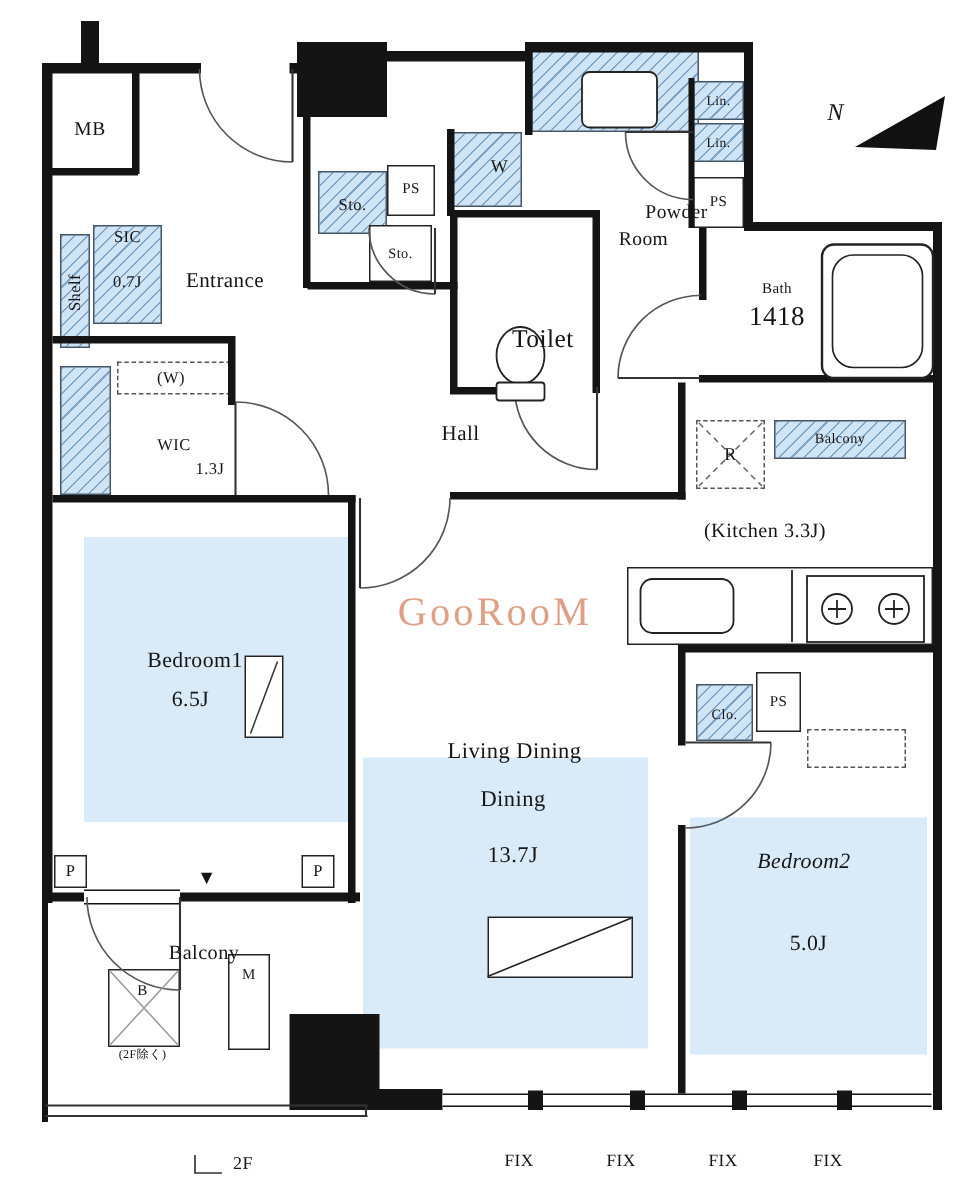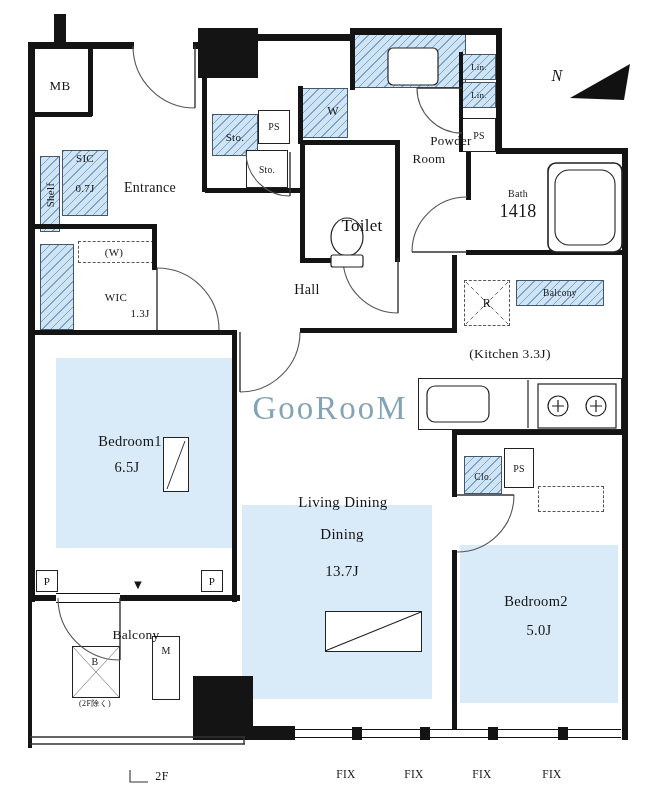--- a/index.html
+++ b/index.html
@@ -16,21 +16,21 @@
     border:1px solid #44566a;
   }
   .box   { position:absolute; z-index:11; box-sizing:border-box; background:#fff; border:1.4px solid #222; }
   .dashedbox { position:absolute; z-index:11; box-sizing:border-box; background:transparent; border:1.2px dashed #555; }
   .window{ position:absolute; z-index:16; box-sizing:border-box; background:#fff;
            border-top:1.6px solid #111; border-bottom:1.6px solid #111; }
   .label { position:absolute; z-index:30; transform:translate(-50%,-50%);
            color:#151515; white-space:nowrap; font-size:13px; letter-spacing:.3px; }
   .vert  { transform:translate(-50%,-50%) rotate(-90deg); }
   .watermark { position:absolute; z-index:40; transform:translate(-50%,-50%);
-           font-size:33px; color:#0c4a6e; opacity:.5; letter-spacing:2px; pointer-events:none; }
+           font-size:27px; color:#c2410c; opacity:.5; letter-spacing:2px; pointer-events:none; }
   .overlay { position:absolute; left:0; top:0; z-index:20; pointer-events:none; }
   .north-n { font-style:italic; font-size:16px; }
 </style>
 </head>
 <body>
 
 <div class="plan">
 
   <div class="floor" style="left:56px; top:358px; width:176px; height:190px;"></div>
   <div class="floor" style="left:242px; top:505px; width:190px; height:194px;"></div>
@@ -205,21 +205,21 @@
   <div class="label" style="left:487px; top:303px; font-size:12px;">R</div>
   <div class="label" style="left:560px; top:293px; font-size:9.5px;">Balcony</div>
   <div class="label" style="left:510px; top:354px; font-size:13.5px;">(Kitchen 3.3J)</div>
   <div class="label" style="left:130px; top:441px; font-size:14.5px;">Bedroom1</div>
   <div class="label" style="left:127px; top:467px; font-size:14.5px;">6.5J</div>
   <div class="label" style="left:343px; top:502px; font-size:15px;">Living Dining</div>
   <div class="label" style="left:342px; top:534px; font-size:15px;">Dining</div>
   <div class="label" style="left:342px; top:571px; font-size:15px;">13.7J</div>
   <div class="label" style="left:483px; top:477px; font-size:9.5px;">Clo.</div>
   <div class="label" style="left:519px; top:468px; font-size:10px;">PS</div>
-  <div class="label" style="left:536px; top:601px; font-size:14.5px;">Bedroom2</div>
+  <div class="label" style="left:536px; top:575px; font-size:14.5px;font-style:italic;">Bedroom2</div>
   <div class="label" style="left:539px; top:630px; font-size:14.5px;">5.0J</div>
   <div class="label" style="left:136px; top:635px; font-size:13.5px;">Balcony</div>
   <div class="label" style="left:95px; top:661px; font-size:10px;">B</div>
   <div class="label" style="left:95px; top:703px; font-size:8px;">(2F除く)</div>
   <div class="label" style="left:166px; top:650px; font-size:10px;">M</div>
   <div class="label" style="left:47px; top:581px; font-size:11px;">P</div>
   <div class="label" style="left:212px; top:581px; font-size:11px;">P</div>
   <div class="label" style="left:138px; top:585px; font-size:13px;">▼</div>
   <div class="label north-n" style="left:557px; top:76px;">N</div>
   <div class="label" style="left:162px; top:776px; font-size:12px;">2F</div>

